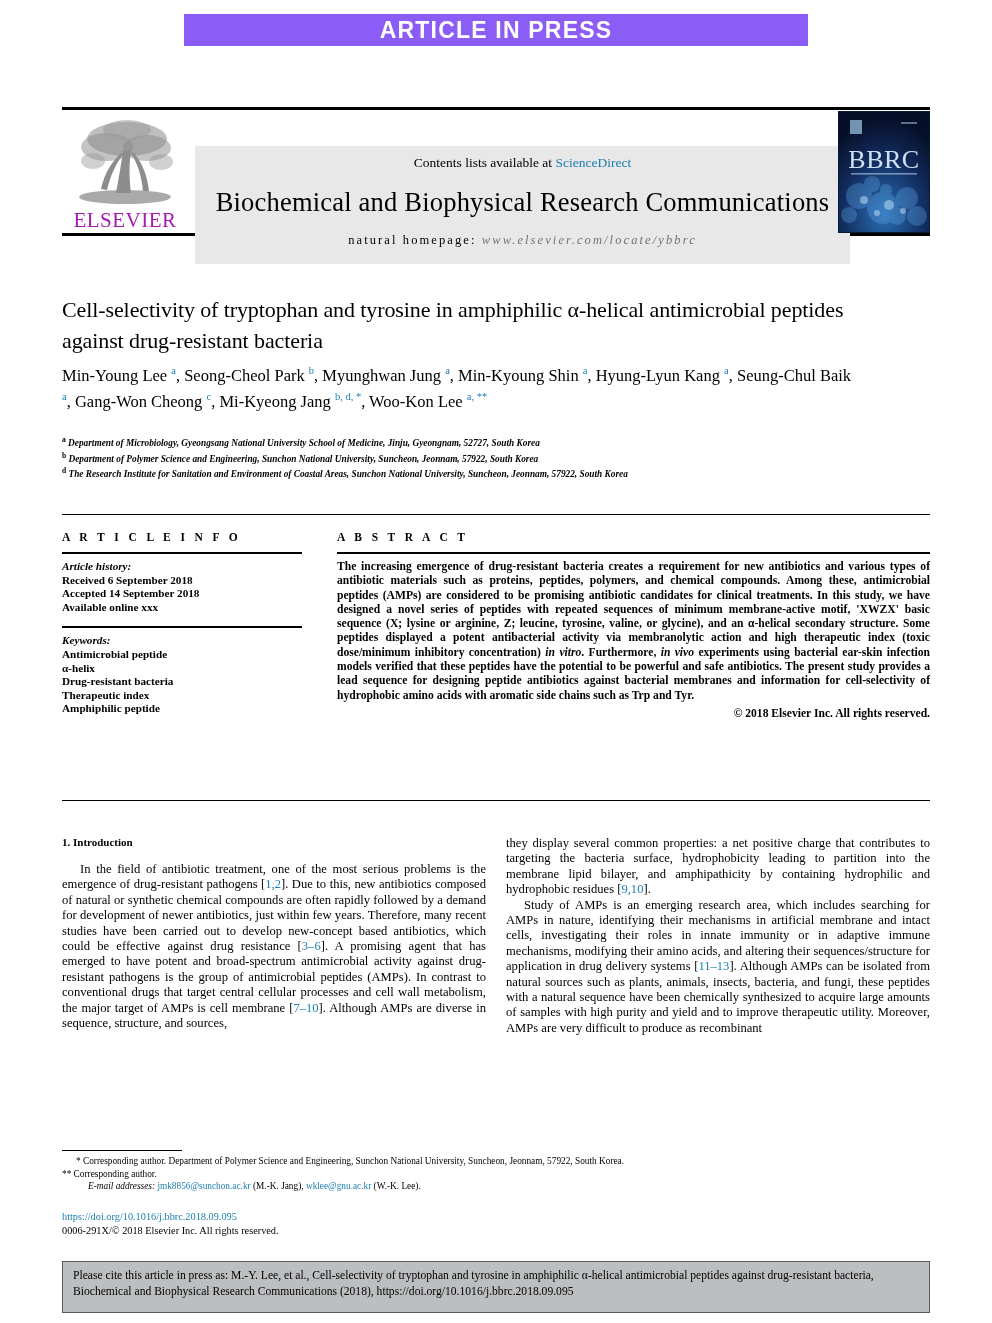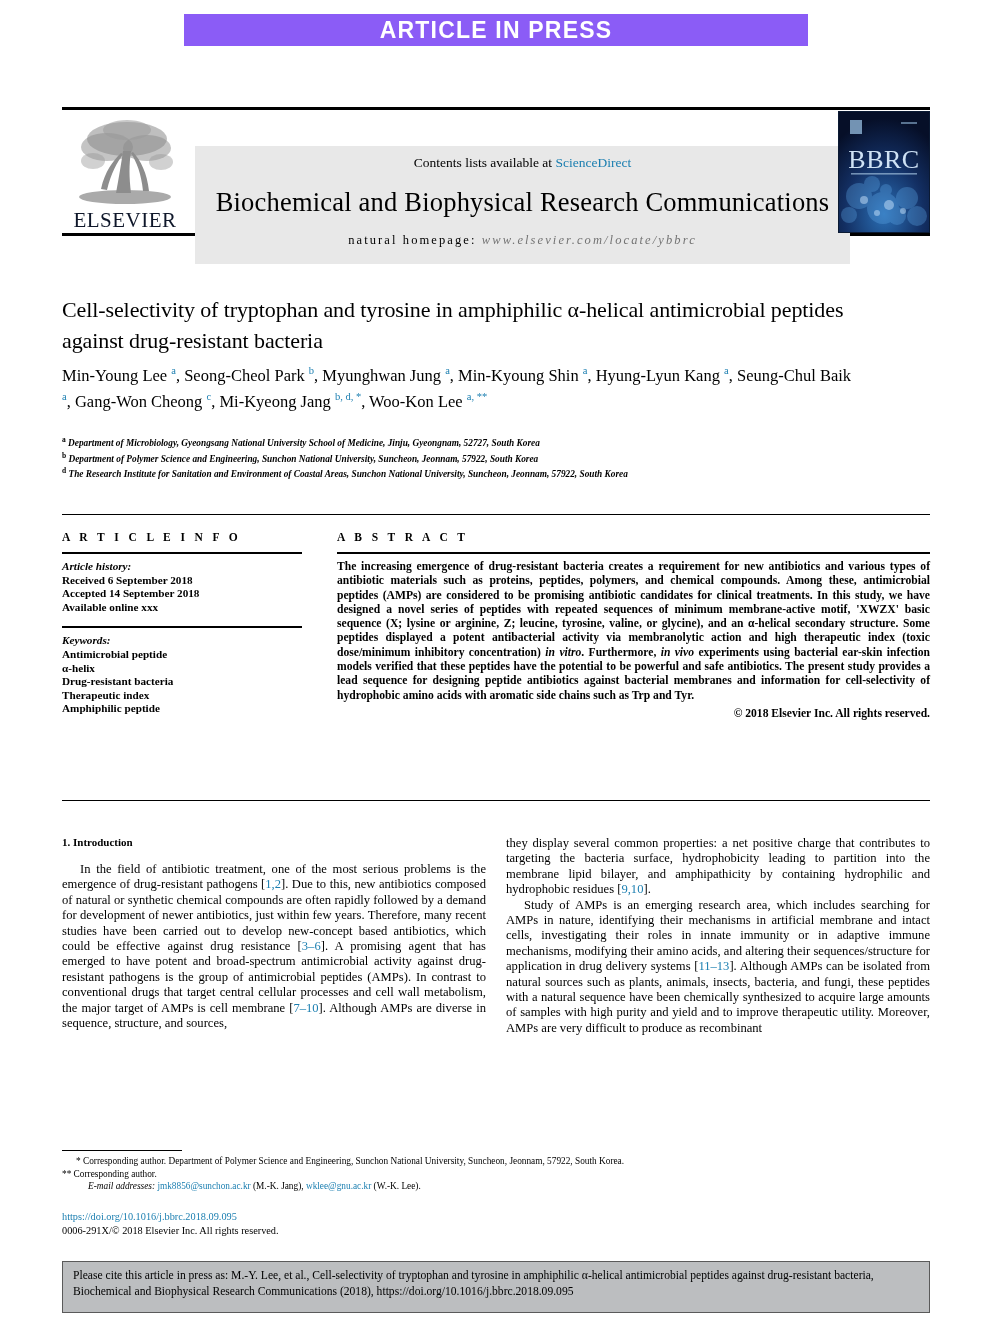--- a/index.html
+++ b/index.html
@@ -40,21 +40,21 @@
   .masthead .rule-bot{
     position:absolute;left:0;top:126px;width:868px;height:3px;background:#000;
   }
   .elsevier{
     position:absolute;left:2px;top:6px;width:122px;height:118px;
     display:flex;flex-direction:column;align-items:center;justify-content:flex-end;
   }
   .tree-svg{display:block;}
   .elsevier-word{
     font-family:"Liberation Serif", serif;
-    font-size:21px;letter-spacing:.5px;color:#0f172a;line-height:1;
+    font-size:21px;letter-spacing:.5px;color:#a21caf;line-height:1;
     margin-top:1px;
     text-align:center;
   }
   .mast-center{
     position:absolute;left:133px;top:6px;width:655px;height:118px;
     background:#e8e8e8;
     display:flex;flex-direction:column;align-items:center;justify-content:space-between;
     padding:9px 0 16px 0;box-sizing:border-box;margin-top:33px;
   }
   .contents-line{font-size:13.5px;}

